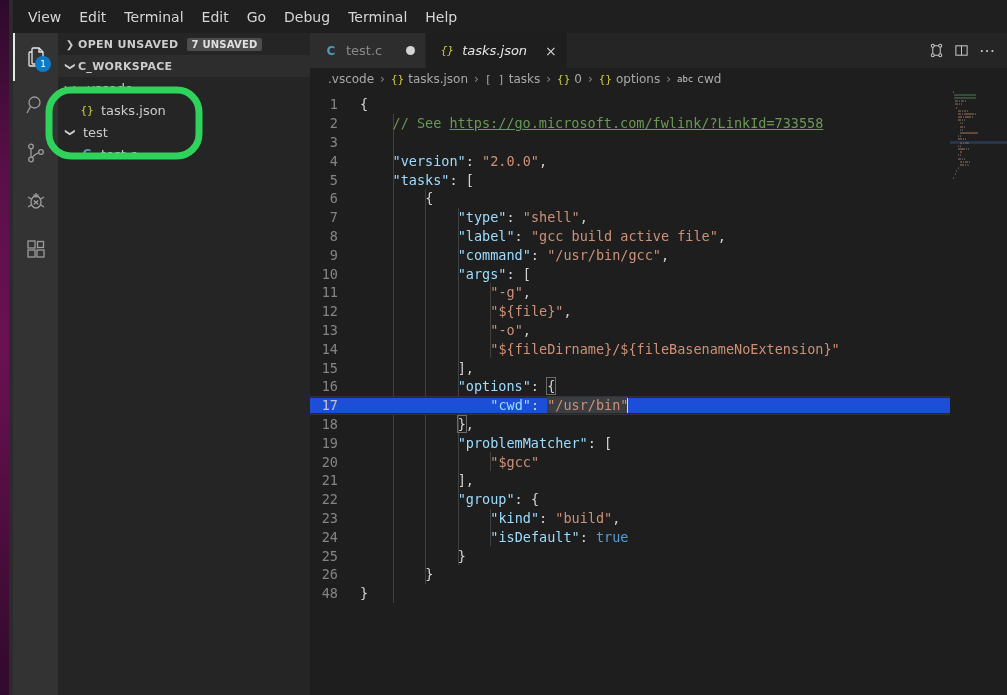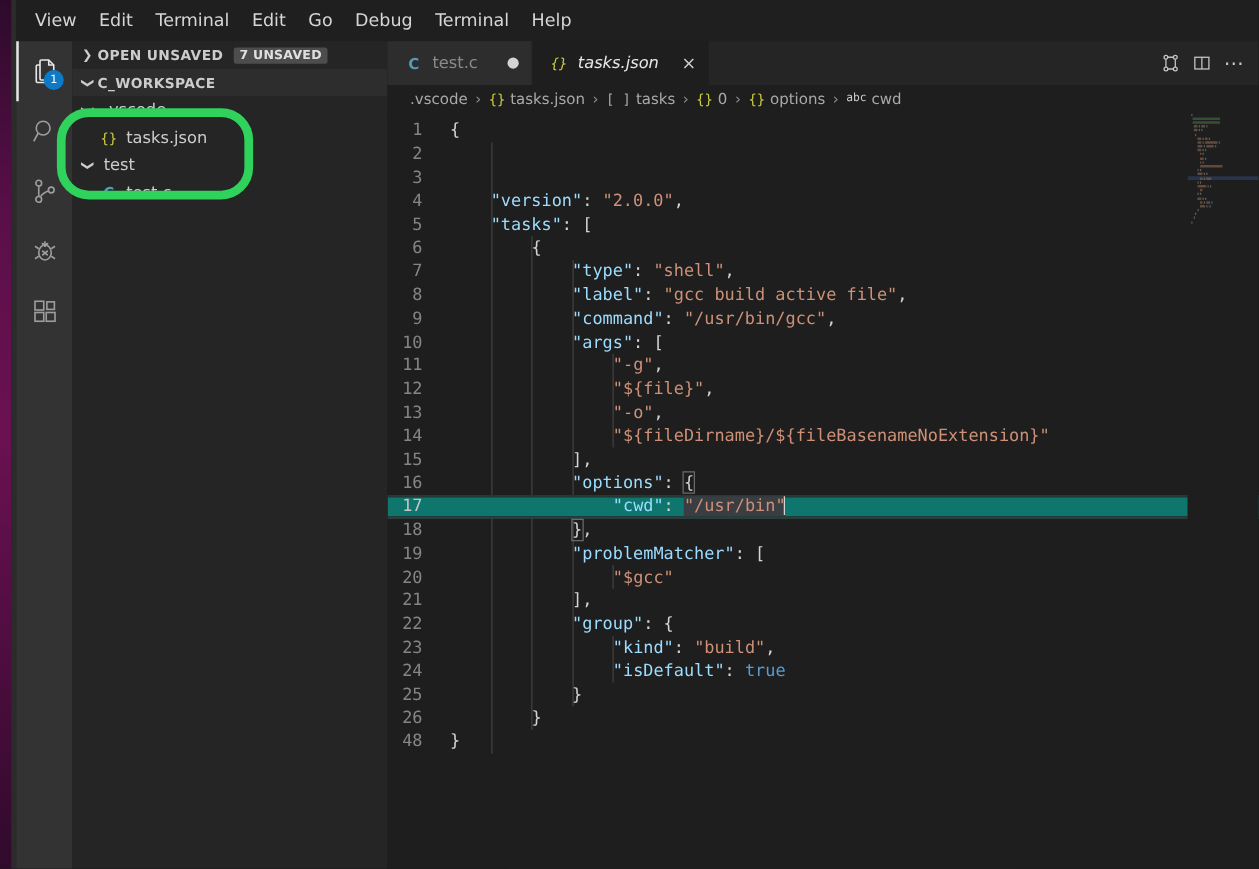--- a/index.html
+++ b/index.html
@@ -80,21 +80,21 @@
   .bc-ic.braces { color: #cbcb41; }
   .bc-ic.brackets { color: #a9a9a9; }
   .bc-ic.abc { color: #cccccc; font-size: 9px; }
 
   
   .code-wrap { position: relative; height: 605px; background: #1e1e1e; overflow: hidden; }
   .code-rows { position: absolute; left: 0; top: 5px; width: 100%; }
   .line { position: relative; height: 18.8px; display: flex; align-items: center;
     font-family: "DejaVu Sans Mono", monospace; font-size: 13.5px; white-space: pre; }
   .line.current { box-shadow: inset 0 1px 0 #282828, inset 0 -1px 0 #282828;
-    background: #0f766e; border-top:1px solid #333; border-bottom:1px solid #333; height:18.8px;}
+    background: #1d4ed8; border-top:1px solid #333; border-bottom:1px solid #333; height:18.8px;}
   .lnum { width: 50px; text-align: right; padding-right: 22px; color: #858585;
     font-family: "DejaVu Sans Mono", monospace; font-size: 13.5px; flex: none; }
   .lnum.cur { color: #c6c6c6; }
   .ltext { position: relative; color: #d4d4d4; }
 
   
   .guide { position: absolute; top: 5px; width: 1px; background: #404040; }
 
   
   .t-punct { color: #d4d4d4; }
@@ -299,21 +299,21 @@
           <div class="guide" style="left: 82.52px; top: 23.8px; height: 488.8px;"></div>
           <div class="guide" style="left: 115.04px; top: 99px; height: 394.8px;"></div>
           <div class="guide" style="left: 147.56px; top: 117.8px; height: 357.2px;"></div>
           <div class="guide" style="left: 180.08px; top: 193px; height: 75.2px;"></div>
           <div class="guide" style="left: 180.08px; top: 305.8px; height: 18.8px;"></div>
           <div class="guide" style="left: 180.08px; top: 362.2px; height: 18.8px;"></div>
           <div class="guide" style="left: 180.08px; top: 418.6px; height: 37.6px;"></div>
         </div>
       <div class="code-rows" id="coderows">
           <div class="line"><span class="lnum">1</span><span class="ltext"><span class="t-punct">{</span></span></div>
-          <div class="line"><span class="lnum">2</span></div>
+          <div class="line"><span class="lnum">2</span><span class="ltext"><span class="t-com">    // See </span><span class="t-link">https://go.microsoft.com/fwlink/?LinkId=733558</span><span class="t-com"></span></span></div>
           <div class="line"><span class="lnum">3</span></div>
           <div class="line"><span class="lnum">4</span><span class="ltext"><span class="t-punct"> </span><span class="t-punct"> </span><span class="t-punct"> </span><span class="t-punct"> </span><span class="t-key">"version"</span><span class="t-punct">:</span><span class="t-punct"> </span><span class="t-str">"2.0.0"</span><span class="t-punct">,</span></span></div>
           <div class="line"><span class="lnum">5</span><span class="ltext"><span class="t-punct"> </span><span class="t-punct"> </span><span class="t-punct"> </span><span class="t-punct"> </span><span class="t-key">"tasks"</span><span class="t-punct">:</span><span class="t-punct"> </span><span class="t-punct">[</span></span></div>
           <div class="line"><span class="lnum">6</span><span class="ltext"><span class="t-punct"> </span><span class="t-punct"> </span><span class="t-punct"> </span><span class="t-punct"> </span><span class="t-punct"> </span><span class="t-punct"> </span><span class="t-punct"> </span><span class="t-punct"> </span><span class="t-punct">{</span></span></div>
           <div class="line"><span class="lnum">7</span><span class="ltext"><span class="t-punct"> </span><span class="t-punct"> </span><span class="t-punct"> </span><span class="t-punct"> </span><span class="t-punct"> </span><span class="t-punct"> </span><span class="t-punct"> </span><span class="t-punct"> </span><span class="t-punct"> </span><span class="t-punct"> </span><span class="t-punct"> </span><span class="t-punct"> </span><span class="t-key">"type"</span><span class="t-punct">:</span><span class="t-punct"> </span><span class="t-str">"shell"</span><span class="t-punct">,</span></span></div>
           <div class="line"><span class="lnum">8</span><span class="ltext"><span class="t-punct"> </span><span class="t-punct"> </span><span class="t-punct"> </span><span class="t-punct"> </span><span class="t-punct"> </span><span class="t-punct"> </span><span class="t-punct"> </span><span class="t-punct"> </span><span class="t-punct"> </span><span class="t-punct"> </span><span class="t-punct"> </span><span class="t-punct"> </span><span class="t-key">"label"</span><span class="t-punct">:</span><span class="t-punct"> </span><span class="t-str">"gcc build active file"</span><span class="t-punct">,</span></span></div>
           <div class="line"><span class="lnum">9</span><span class="ltext"><span class="t-punct"> </span><span class="t-punct"> </span><span class="t-punct"> </span><span class="t-punct"> </span><span class="t-punct"> </span><span class="t-punct"> </span><span class="t-punct"> </span><span class="t-punct"> </span><span class="t-punct"> </span><span class="t-punct"> </span><span class="t-punct"> </span><span class="t-punct"> </span><span class="t-key">"command"</span><span class="t-punct">:</span><span class="t-punct"> </span><span class="t-str">"/usr/bin/gcc"</span><span class="t-punct">,</span></span></div>
           <div class="line"><span class="lnum">10</span><span class="ltext"><span class="t-punct"> </span><span class="t-punct"> </span><span class="t-punct"> </span><span class="t-punct"> </span><span class="t-punct"> </span><span class="t-punct"> </span><span class="t-punct"> </span><span class="t-punct"> </span><span class="t-punct"> </span><span class="t-punct"> </span><span class="t-punct"> </span><span class="t-punct"> </span><span class="t-key">"args"</span><span class="t-punct">:</span><span class="t-punct"> </span><span class="t-punct">[</span></span></div>
           <div class="line"><span class="lnum">11</span><span class="ltext"><span class="t-punct"> </span><span class="t-punct"> </span><span class="t-punct"> </span><span class="t-punct"> </span><span class="t-punct"> </span><span class="t-punct"> </span><span class="t-punct"> </span><span class="t-punct"> </span><span class="t-punct"> </span><span class="t-punct"> </span><span class="t-punct"> </span><span class="t-punct"> </span><span class="t-punct"> </span><span class="t-punct"> </span><span class="t-punct"> </span><span class="t-punct"> </span><span class="t-str">"-g"</span><span class="t-punct">,</span></span></div>
           <div class="line"><span class="lnum">12</span><span class="ltext"><span class="t-punct"> </span><span class="t-punct"> </span><span class="t-punct"> </span><span class="t-punct"> </span><span class="t-punct"> </span><span class="t-punct"> </span><span class="t-punct"> </span><span class="t-punct"> </span><span class="t-punct"> </span><span class="t-punct"> </span><span class="t-punct"> </span><span class="t-punct"> </span><span class="t-punct"> </span><span class="t-punct"> </span><span class="t-punct"> </span><span class="t-punct"> </span><span class="t-str">"${file}"</span><span class="t-punct">,</span></span></div>

